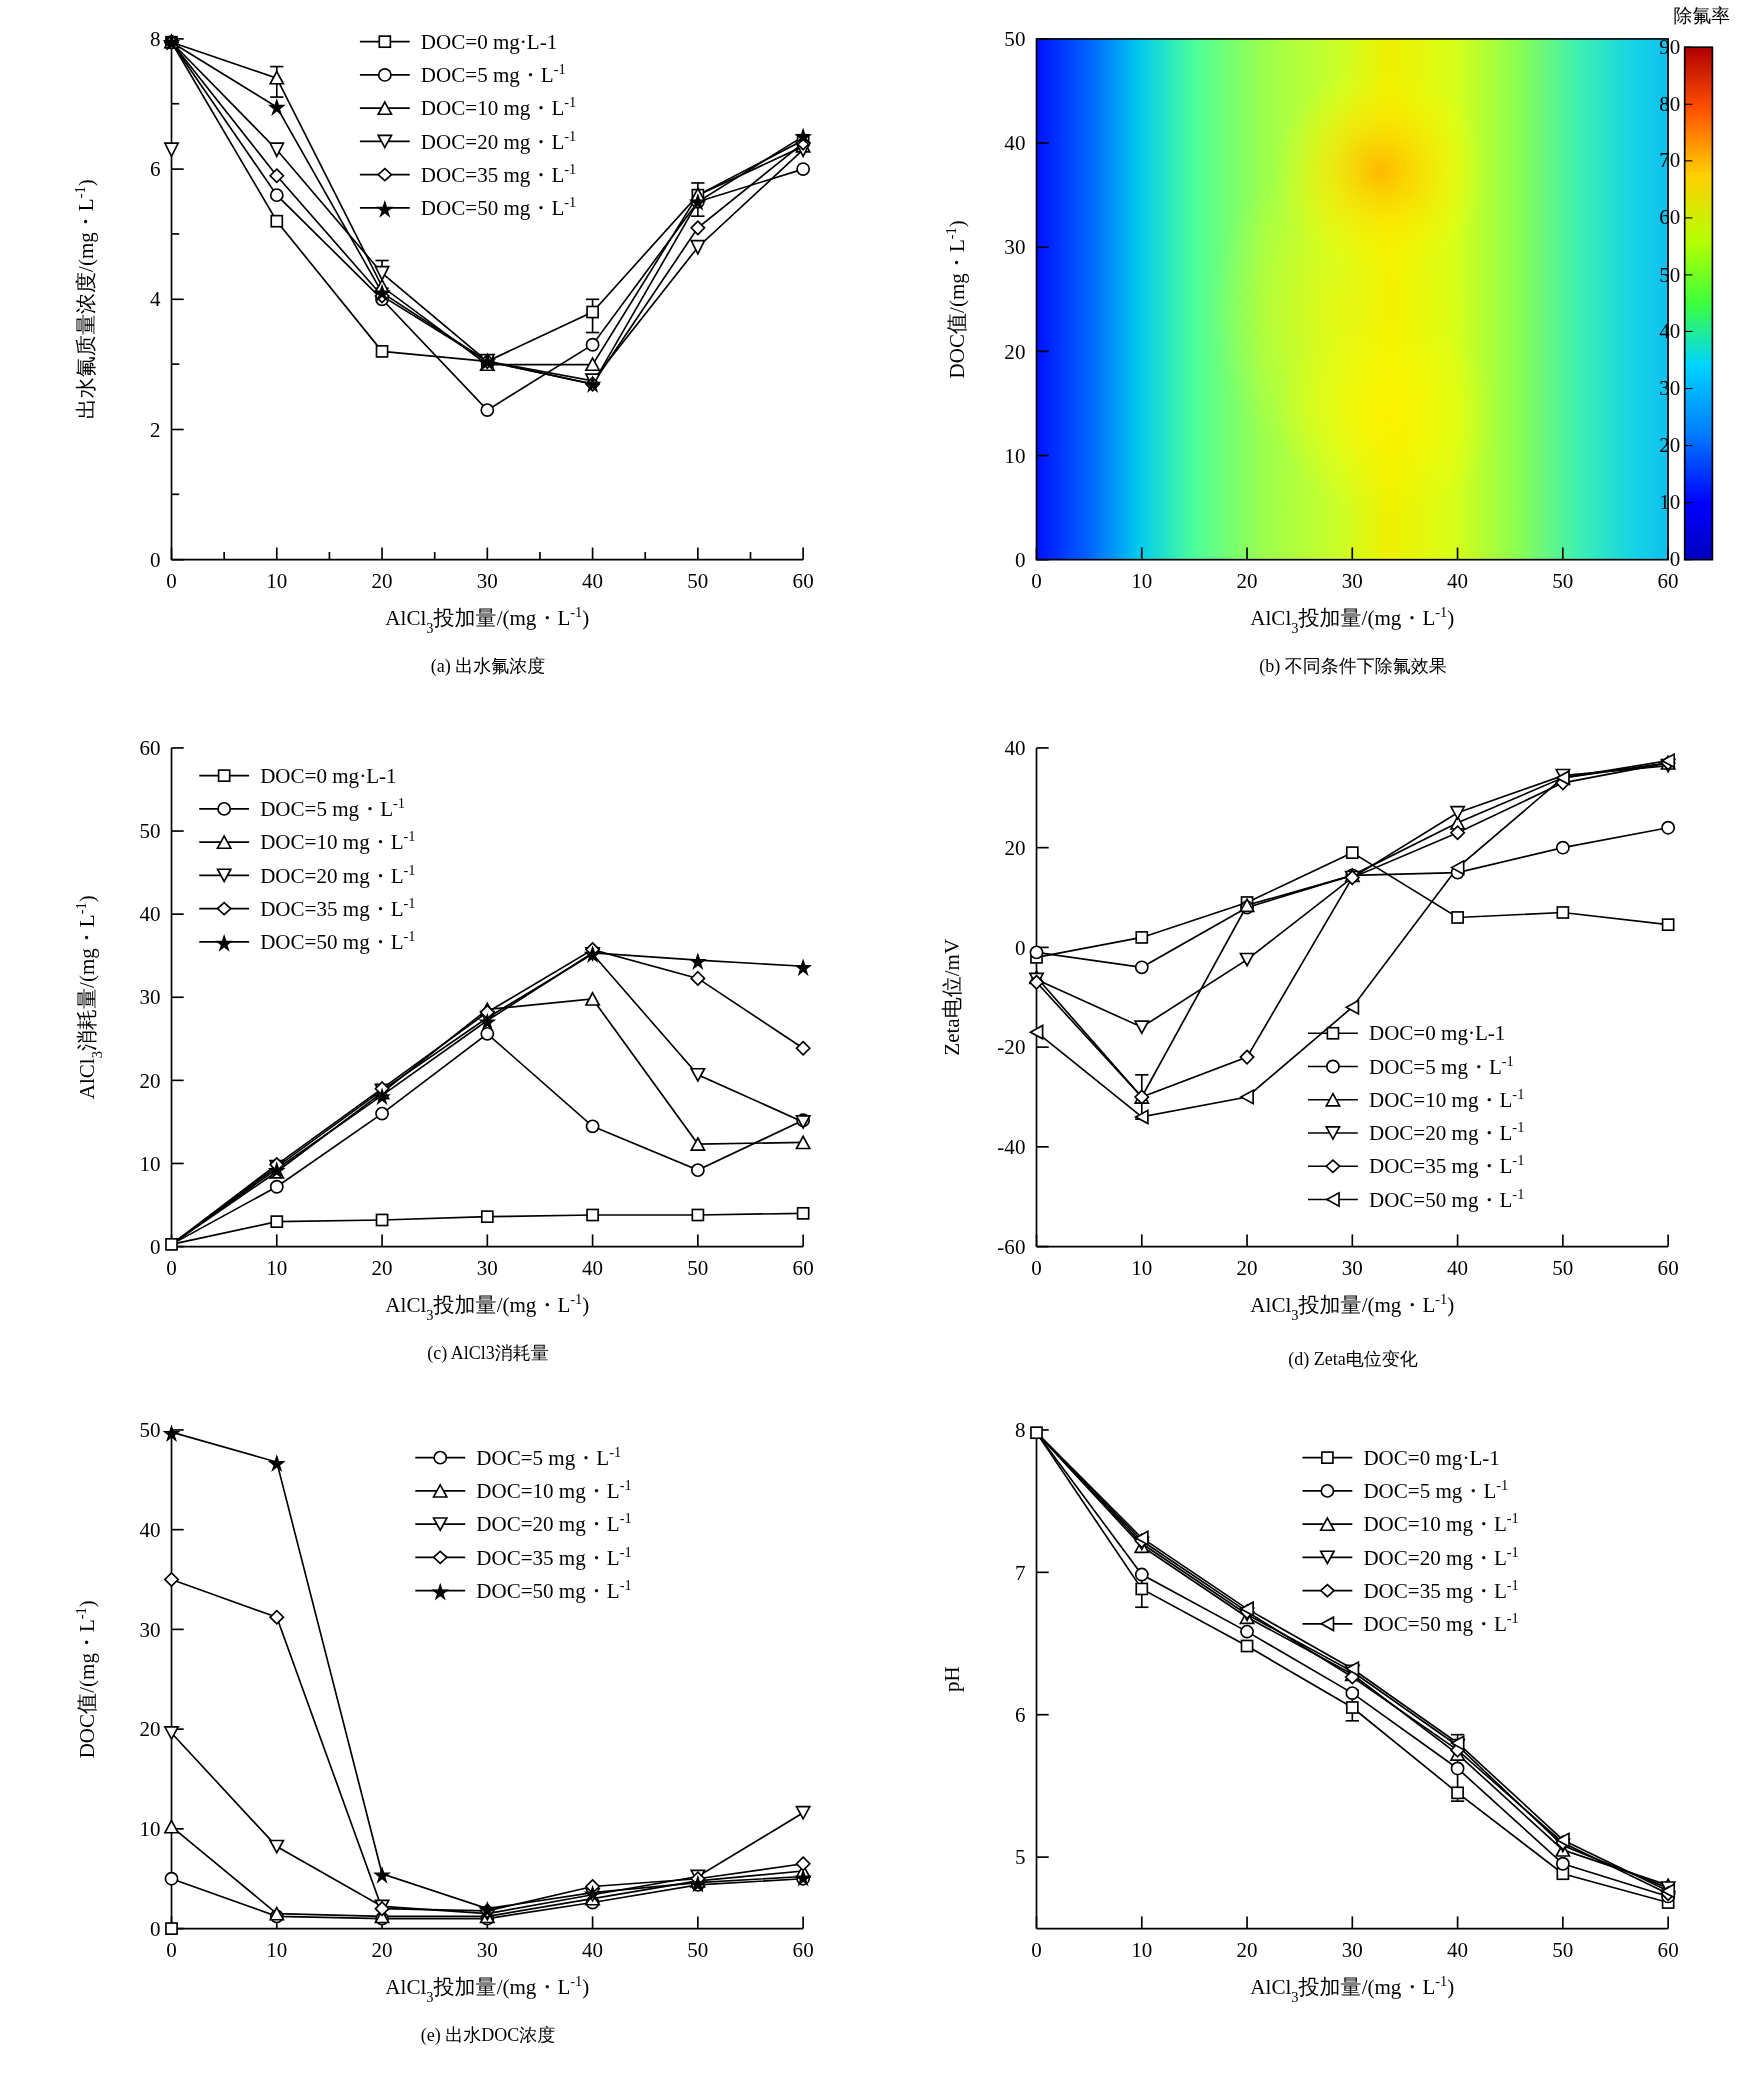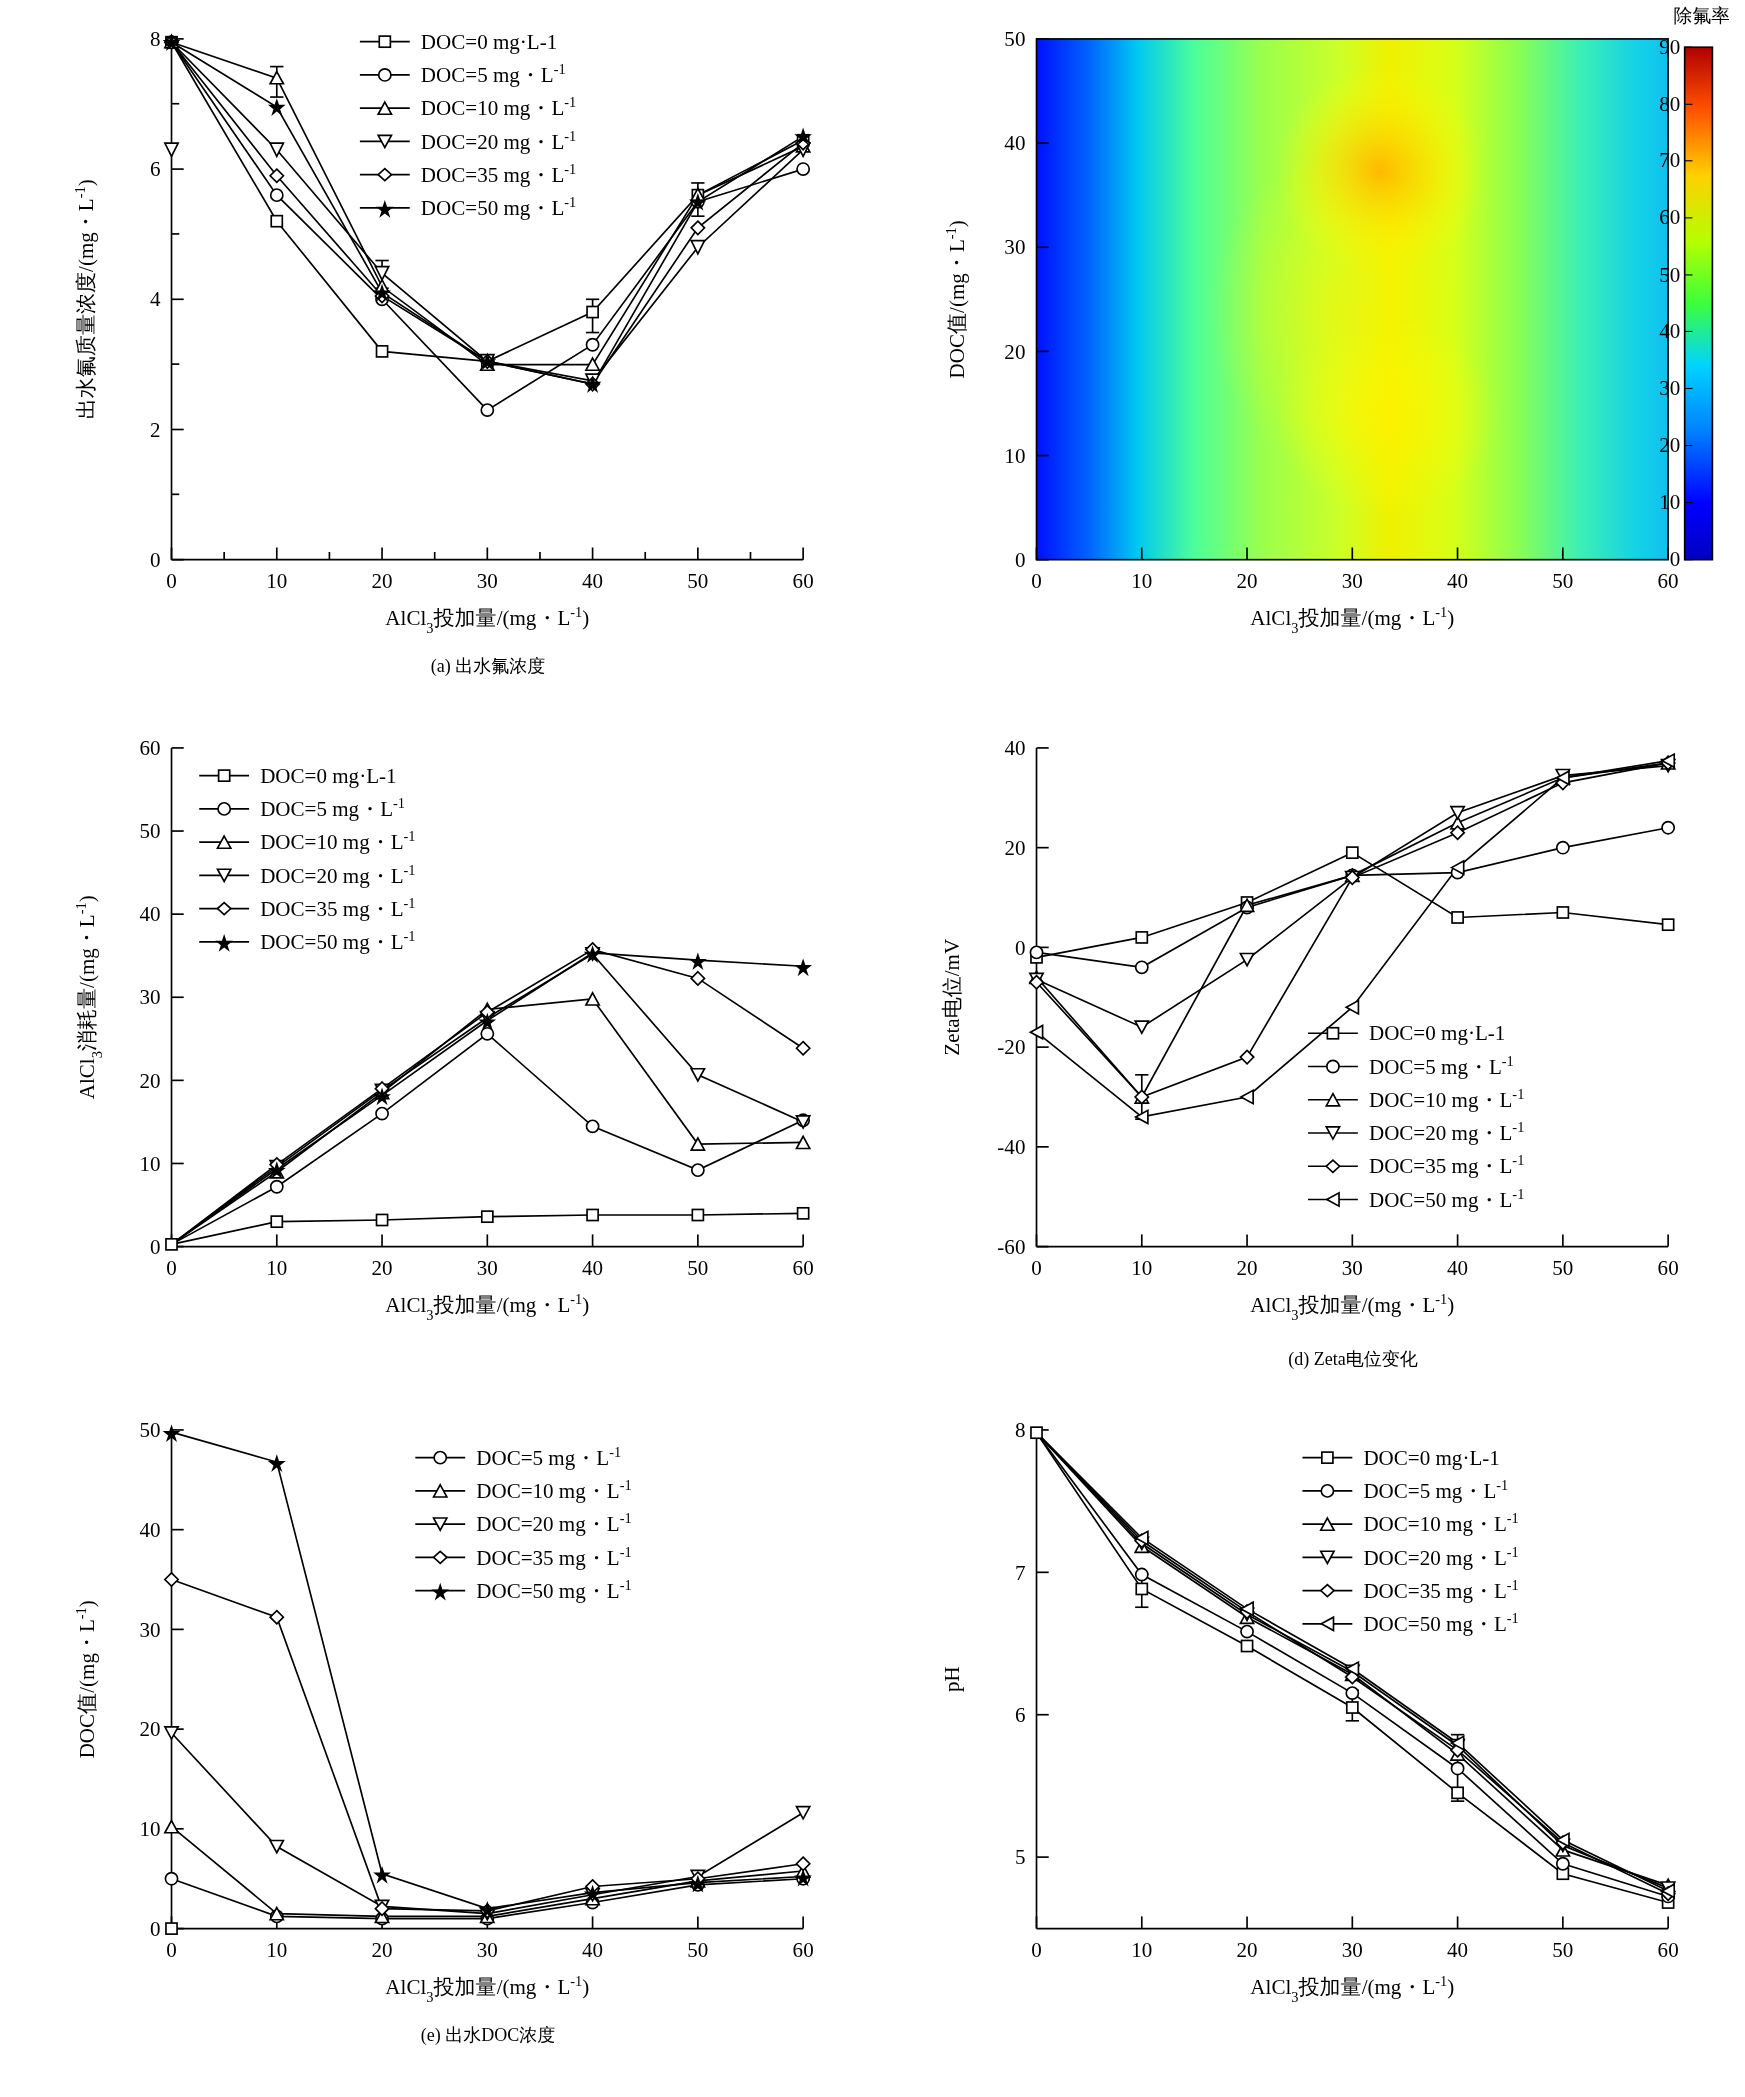--- a/index.html
+++ b/index.html
@@ -293,20 +293,21 @@
             <text x="1412" y="610">40</text>
             <text x="1412" y="508">50</text>
           <text x="1412" y="405">60</text>
             <text x="1412" y="302">70</text>
             <text x="1412" y="200">80</text>
             <text x="1412" y="97">90</text>
         </g>
         <text class="cbtitle" x="1400" y="40" text-anchor="start">除氟率/%</text>
       </g>
     </svg>
+    <div class="cap" style="left:139px;top:654px;width:632px;">(b) 不同条件下除氟效果</div>
   </div>
 
   <div class="panel" style="left:33px;top:720px;">
     <svg width="820" height="621" viewBox="0 0 1480 1120">
       <g stroke="#000" stroke-width="3" fill="none">
         <line x1="250" y1="950" x2="1390" y2="950"></line>
         <line x1="250" y1="950" x2="250" y2="50"></line>
       </g>
       <g stroke="#000" stroke-width="3">
         <line x1="250" y1="950" x2="250" y2="928"></line>
@@ -415,20 +416,21 @@
         </g>
         <polygon fill="#000" points="345,386 349,398 361,398 351,406 355,418 345,410 335,418 339,406 329,398 341,398"></polygon>
         <text class="legtxt" x="410" y="113">DOC=0 mg·L-1</text>
         <text class="legtxt" x="410" y="173">DOC=5 mg・L<tspan baseline-shift="super" font-size="26">-1</tspan></text>
         <text class="legtxt" x="410" y="233">DOC=10 mg・L<tspan baseline-shift="super" font-size="26">-1</tspan></text>
         <text class="legtxt" x="410" y="293">DOC=20 mg・L<tspan baseline-shift="super" font-size="26">-1</tspan></text>
         <text class="legtxt" x="410" y="353">DOC=35 mg・L<tspan baseline-shift="super" font-size="26">-1</tspan></text>
         <text class="legtxt" x="410" y="413">DOC=50 mg・L<tspan baseline-shift="super" font-size="26">-1</tspan></text>
       </g>
     </svg>
+    <div class="cap" style="left:139px;top:621px;width:632px;">(c) AlCl3消耗量</div>
   </div>
 
   <div class="panel" style="left:898px;top:720px;">
     <svg width="820" height="621" viewBox="0 0 1480 1120">
       <g stroke="#000" stroke-width="3" fill="none">
         <line x1="250" y1="950" x2="1390" y2="950"></line>
         <line x1="250" y1="950" x2="250" y2="50"></line>
       </g>
       <g stroke="#000" stroke-width="3">
         <line x1="250" y1="950" x2="250" y2="928"></line>

